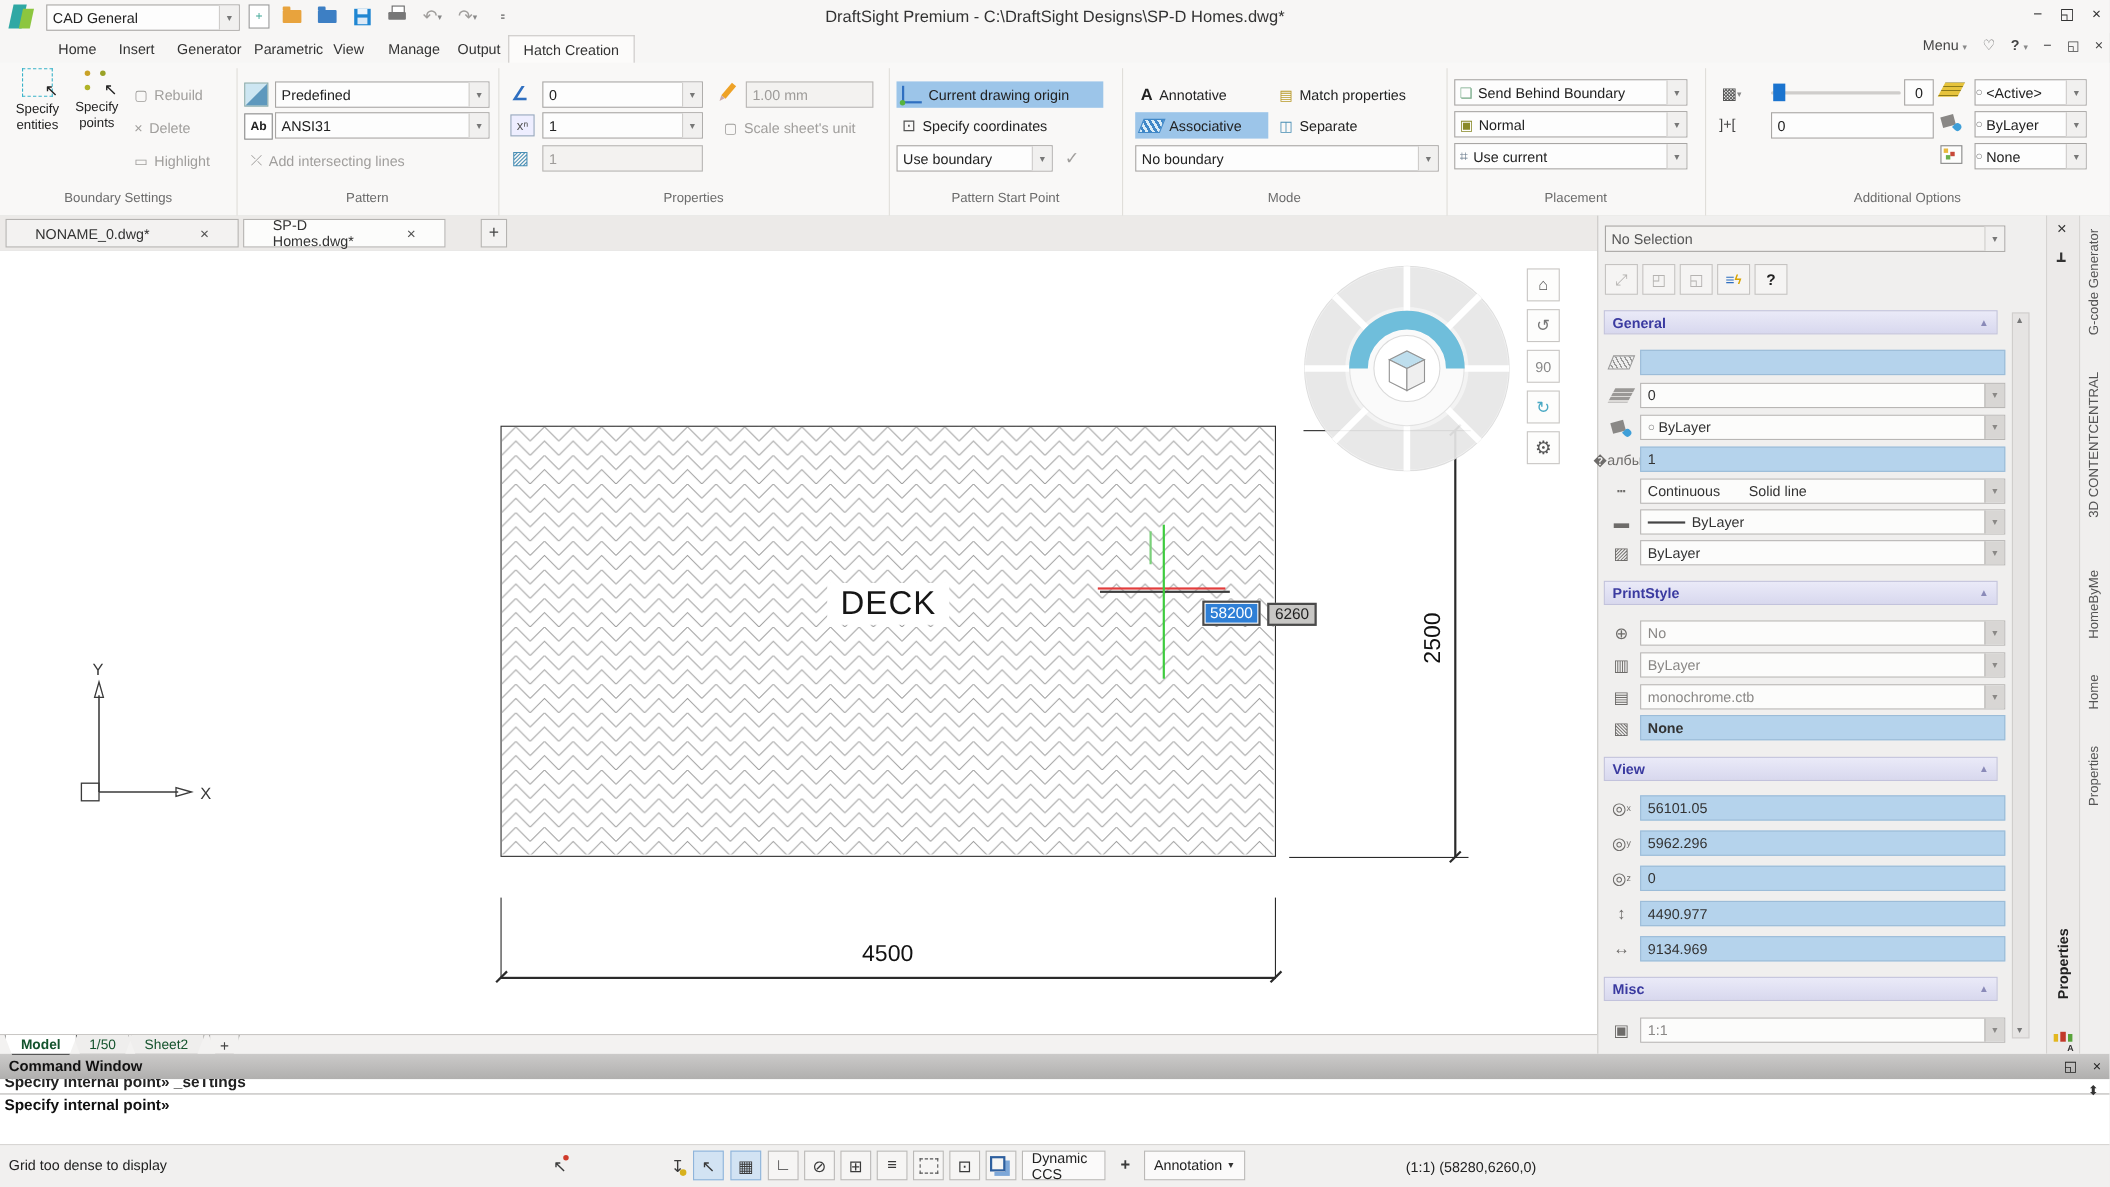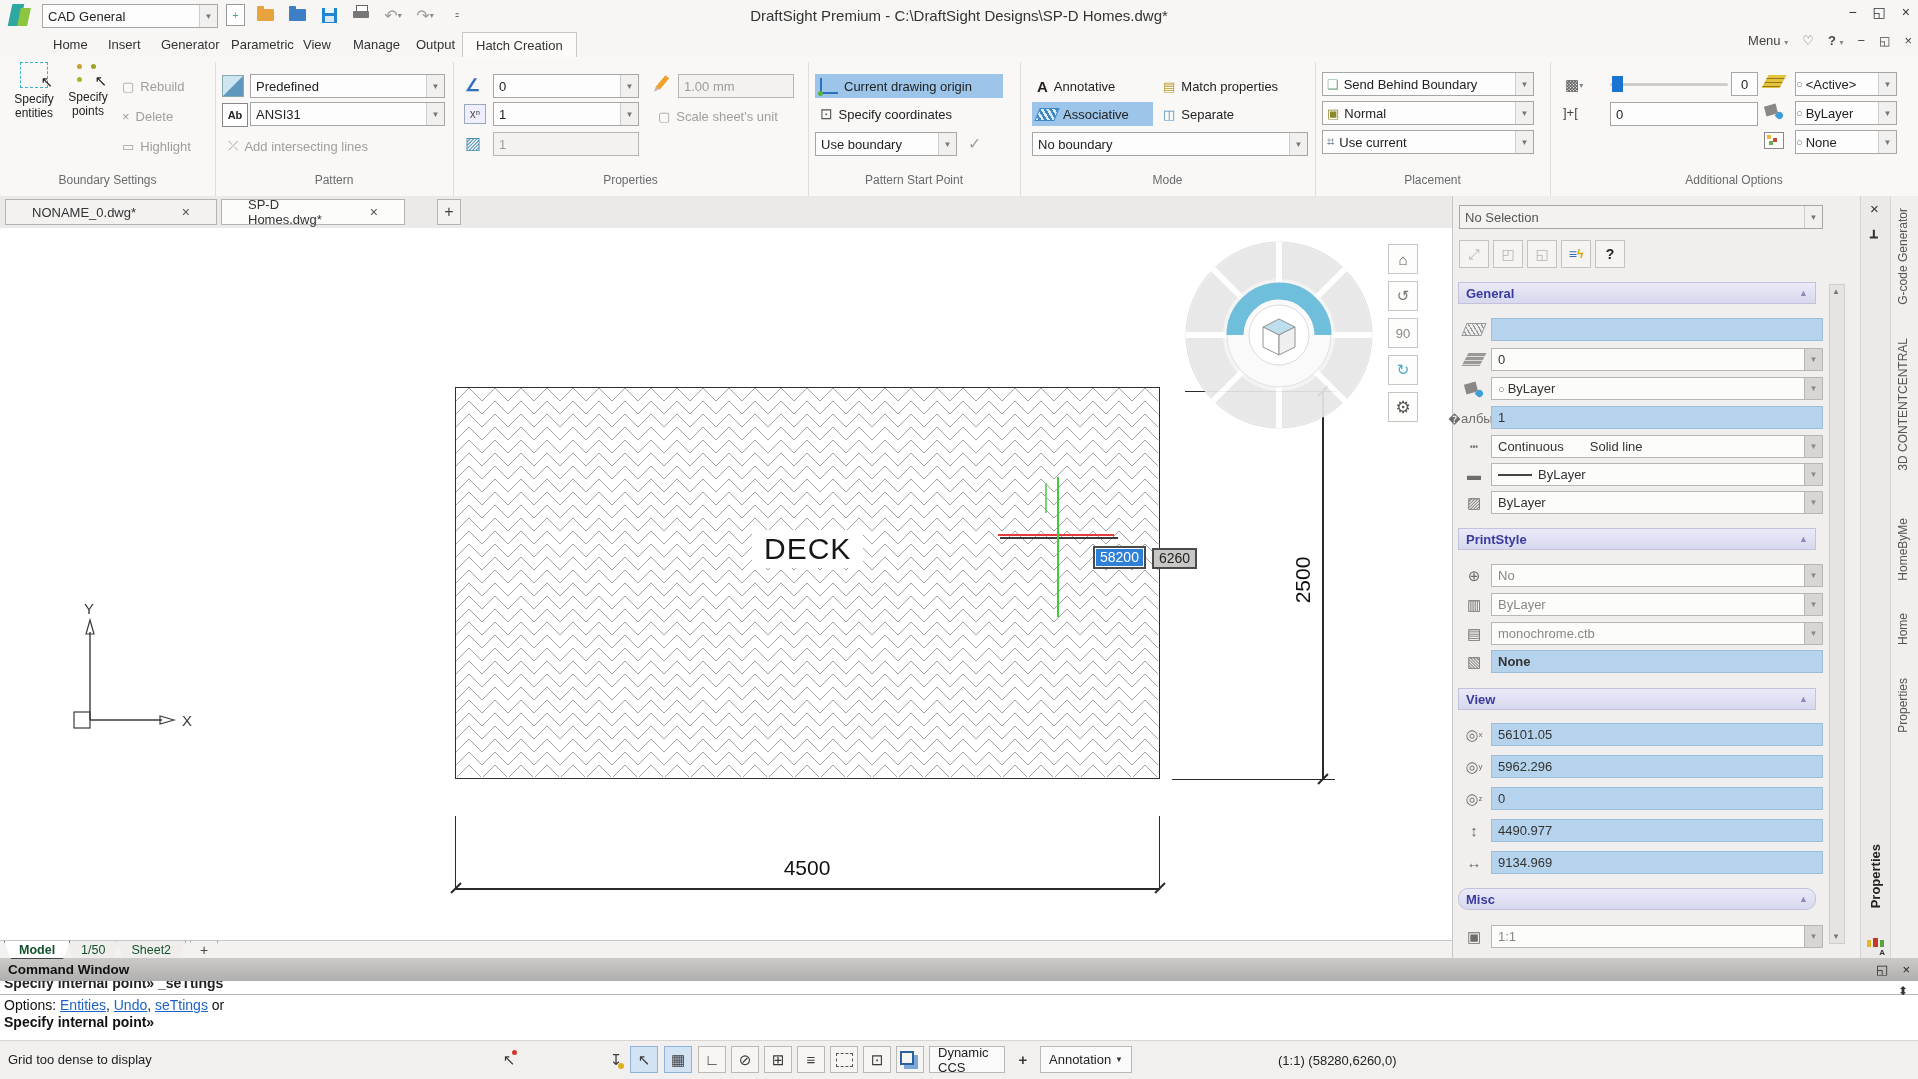--- a/index.html
+++ b/index.html
@@ -573,21 +573,21 @@
       </div>
     <span class="picon" style="top:623px;">↕</span>
     <div class="pfield blue" style="top:623px;">
         <span class="fill">4490.977</span>
       </div>
     <span class="picon" style="top:655px;">↔</span>
     <div class="pfield blue" style="top:655px;">
         <span class="fill">9134.969</span>
       </div>
 
-    <div class="sect" style="top:692px;border-radius:10px;">
+    <div class="sect" style="top:692px;">
       <span>Misc</span>
         <span class="up">▲</span>
     </div>
     <span class="picon" style="top:729px;">▣</span>
     <div class="pfield gr" style="top:729px;">
         <span class="fill">1:1</span>
         <span class="dda">▼</span>
       </div>
 
     <div id="pscroll">
@@ -632,27 +632,20 @@
   <div id="cmd">
     <div id="cmdtitle">
       <span>Command Window</span>
       <span class="sp"></span>
       <span class="ic">◱</span>
       <span class="ic">×</span>
     </div>
     <div class="cmd-hist">
       <div>Specify internal point» _seTtings</div>
     </div>
-    <div class="cmd-line">
-      <span>Options:</span>
-      <span class="cmd-link">Entities</span><span>, </span>
-      <span class="cmd-link">Undo</span><span>, </span>
-      <span class="cmd-link">seTtings</span>
-      <span> </span><span>or</span>
-    </div>
     <div class="cmd-prompt">Specify internal point»</div>
     <span class="resize">⬍</span>
   </div>
 
   <div id="status">
     <span class="msg">Grid too dense to display</span>
 
     <span class="sic nob" style="left:498px;width:22px;">↖<i class="reddot"></i></span>
     <span class="sic nob" style="left:604px;width:24px;">↧<i class="golddot"></i></span>
     <span class="sic on" style="left:630px;">↖</span>

